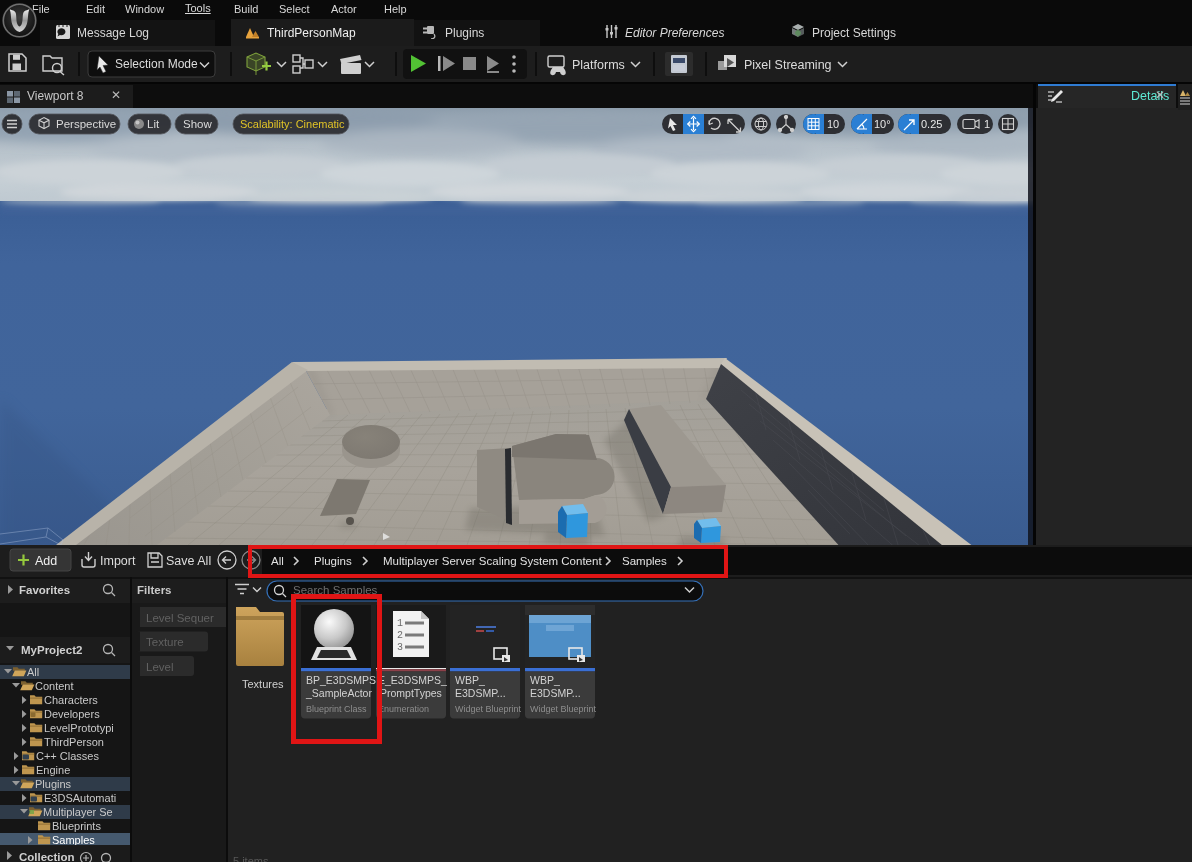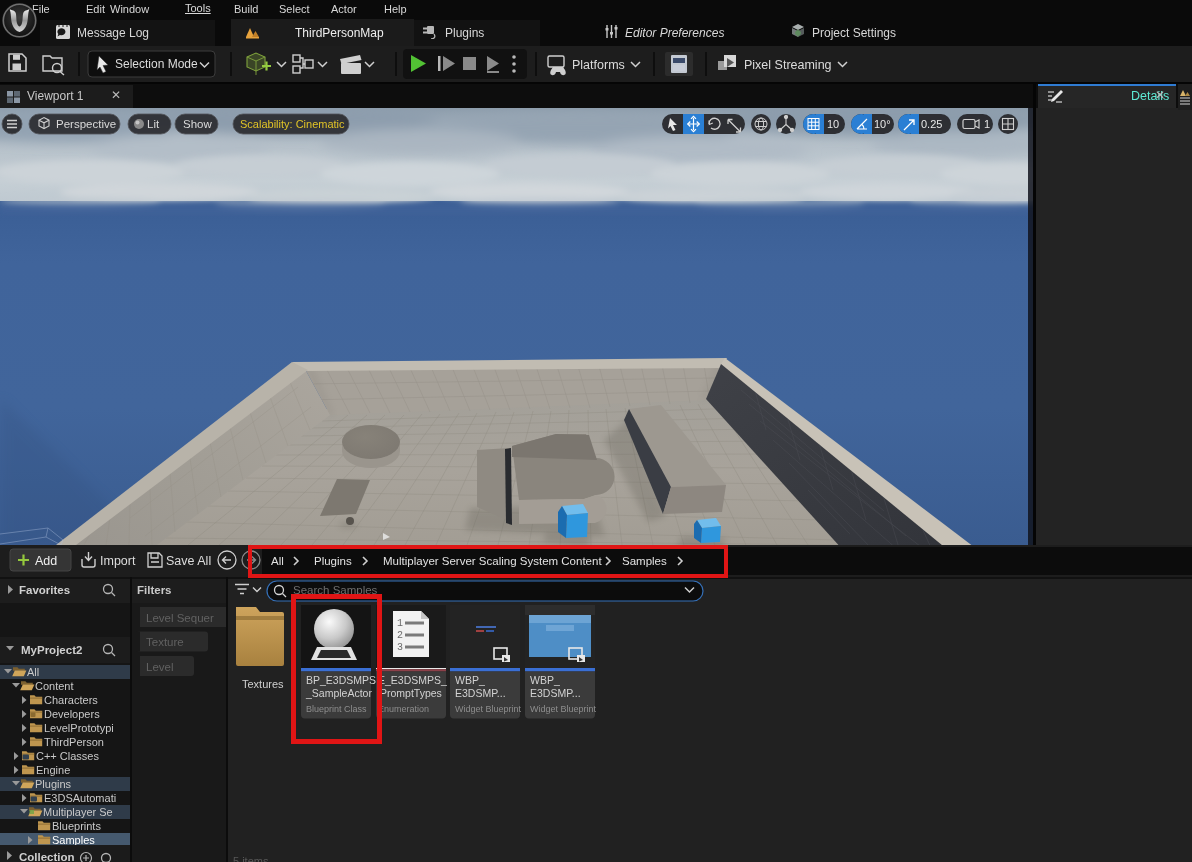--- a/index.html
+++ b/index.html
@@ -9,21 +9,21 @@
 #stage { position:relative; width:1192px; height:862px; }
 .txt { color:#d8d8d8; font-size:11px; white-space:nowrap; }
 </style>
 </head>
 <body>
 <div id="stage">
 
   <div class="abs" style="left:0;top:0;width:1192px;height:18px;background:#0a0a0a;"></div>
   <div class="abs txt" style="left:32px;top:3px;">File</div>
   <div class="abs txt" style="left:86px;top:3px;">Edit</div>
-  <div class="abs txt" style="left:110px;top:3px;">Window</div>
+  <div class="abs txt" style="left:125px;top:3px;">Window</div>
   <div class="abs txt" style="left:185px;top:2px;text-decoration:underline;">Tools</div>
   <div class="abs txt" style="left:234px;top:3px;">Build</div>
   <div class="abs txt" style="left:279px;top:3px;">Select</div>
   <div class="abs txt" style="left:331px;top:3px;">Actor</div>
   <div class="abs txt" style="left:384px;top:3px;">Help</div>
 
   <div class="abs" style="left:0;top:18px;width:1192px;height:28px;background:#0a0a0a;"></div>
   <div class="abs" style="left:40px;top:20px;width:175px;height:26px;background:#131313;"></div>
   <div id="msglog-icon" class="abs" style="left:55px;top:24px;width:16px;height:16px;">
     <svg width="16" height="16" viewBox="0 0 16 16">
@@ -34,21 +34,21 @@
   </div>
   <div class="abs txt" style="left:77px;top:25.5px;font-size:12px;">Message Log</div>
   <div class="abs" style="left:231px;top:19px;width:183px;height:27px;background:#1b1b1b;"></div>
   <div id="map-icon" class="abs" style="left:245px;top:25px;width:15px;height:13px;">
     <svg width="15" height="13" viewBox="0 0 15 13">
       <path d="M1,11 L5,2 L9,11 z" fill="#e8a33d"></path>
       <path d="M7,11 L10.5,5 L14,11 z" fill="#c07f28"></path>
       <rect x="1" y="11" width="13" height="1.5" fill="#e8a33d"></rect>
     </svg>
   </div>
-  <div class="abs txt" style="left:267px;top:25.5px;font-size:12px;color:#efefef;margin-left:28px;">ThirdPersonMap</div>
+  <div class="abs txt" style="left:267px;top:25.5px;font-size:12px;color:#efefef;">ThirdPersonMap</div>
   <div class="abs" style="left:414px;top:20px;width:126px;height:26px;background:#121212;"></div>
   <div id="plug-icon" class="abs" style="left:420px;top:23px;width:18px;height:16px;">
     <svg width="18" height="16" viewBox="0 0 18 16">
       <path d="M14,11 c2,3 0,5 -3,5" fill="none" stroke="#b8b8b8" stroke-width="1.3"></path>
       <rect x="7" y="3" width="7" height="8" rx="1" fill="#b8b8b8"></rect>
       <rect x="3" y="4.5" width="4" height="2" fill="#b8b8b8"></rect>
       <rect x="3" y="8.5" width="4" height="2" fill="#b8b8b8"></rect>
     </svg>
   </div>
   <div class="abs txt" style="left:445px;top:25.5px;font-size:12px;">Plugins</div>
@@ -185,21 +185,21 @@
   <div class="abs" style="left:0;top:84px;width:1033px;height:24px;background:#0d0d0d;"></div>
   <div class="abs" style="left:0;top:85px;width:133px;height:23px;background:#1c1c1c;"></div>
   <div id="vp-icon" class="abs" style="left:7px;top:90px;width:14px;height:13px;">
     <svg width="14" height="13" viewBox="0 0 14 13">
       <rect x="0" y="0" width="6" height="5.5" fill="#8b97a5"></rect>
       <rect x="7" y="0" width="6" height="5.5" fill="#5d6772"></rect>
       <rect x="0" y="6.5" width="6" height="5.5" fill="#5d6772"></rect>
       <rect x="7" y="6.5" width="6" height="5.5" fill="#8b97a5"></rect>
     </svg>
   </div>
-  <div class="abs txt" style="left:27px;top:89px;font-size:12px;color:#c8c8c8;">Viewport 1</div>
+  <div class="abs txt" style="left:27px;top:89px;font-size:12px;color:#c8c8c8;">Viewport 8</div>
   <div class="abs txt" style="left:111px;top:88px;font-size:12px;color:#bbb;">✕</div>
 
   <div class="abs" style="left:0;top:108px;width:1033px;height:437px;" id="scene-holder">
   <svg width="1033" height="437" viewBox="0 0 1033 437">
     <defs>
       <linearGradient id="skyTop" x1="0" y1="0" x2="0" y2="1">
         <stop offset="0" stop-color="#8c9cab"></stop>
         <stop offset="0.35" stop-color="#b4bfc8"></stop>
         <stop offset="0.75" stop-color="#c6cfd5"></stop>
         <stop offset="1" stop-color="#bdc8d0"></stop>

